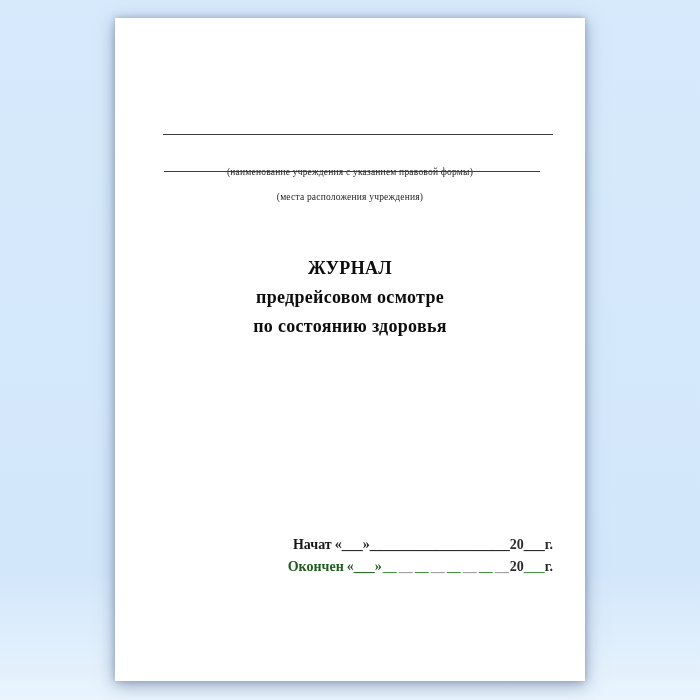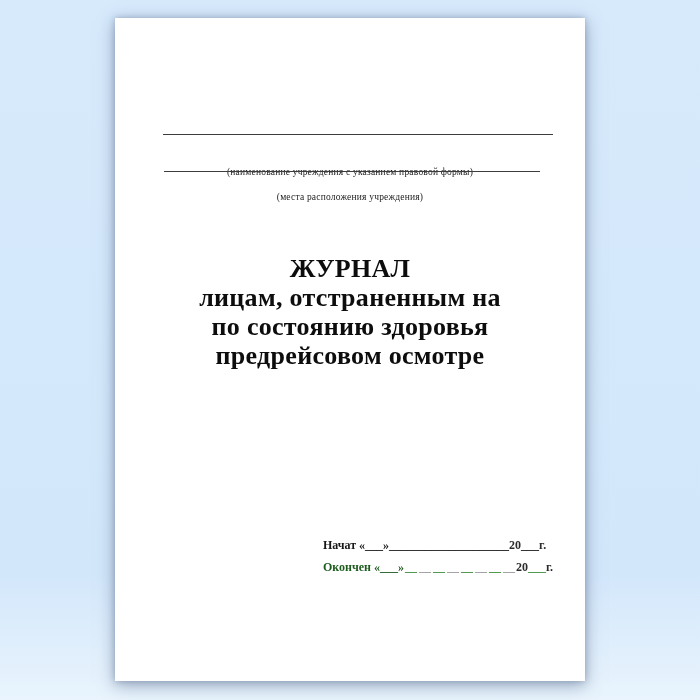--- a/index.html
+++ b/index.html
@@ -25,26 +25,26 @@
   .uline-1{top:116px;left:48px;width:390px;}
   .uline-2{top:153px;left:49px;width:376px;}
   .caption{
     position:absolute;left:0;width:100%;text-align:center;
     font-size:9.5px;color:#1c1c1c;letter-spacing:.2px;
   }
   .caption-1{top:121px;margin-top:28px;}
   .caption-2{top:174px;}
   .title{
     position:absolute;top:236px;left:0;width:100%;text-align:center;
-    font-weight:700;font-size:26px;line-height:29px;color:#0d0d0d;
+    font-weight:700;font-size:18px;line-height:29px;color:#0d0d0d;
     letter-spacing:.3px;
   }
   .dates{
-    position:absolute;top:516px;right:32px;
-    font-weight:700;font-size:12px;color:var(--ink);white-space:nowrap;
+    position:absolute;top:516px;right:32px;text-align:right;
+    font-weight:700;font-size:14px;color:var(--ink);white-space:nowrap;
   }
   .dates .row{height:22px;line-height:22px;}
   .lbl{padding-right:3px;}
   .row-finished .lbl,
   .row-finished .q{color:var(--green);}
   .seg-green{color:var(--dash-green);margin:0 1px;}
   .seg-gray{color:var(--dash-gray);margin:0 1px;}
   .yr-dark{color:#2b2b2b;}
   .row-finished .yr-blank{color:var(--dash-green);}
 </style>
@@ -54,23 +54,22 @@
 <div class="sheet">
 
   <div class="uline uline-1"></div>
   <div class="caption caption-1">(наименование учреждения с указанием правовой формы)</div>
 
   <div class="uline uline-2"></div>
   <div class="caption caption-2">(места расположения учреждения)</div>
 
   <div class="title">
     <div>ЖУРНАЛ</div>
-    <div>лицам, отстраненным на</div>
+    <div>предрейсовом осмотре</div>
     <div>по состоянию здоровья</div>
-    <div>предрейсовом осмотре</div>
   </div>
 
   <div class="dates">
     <div class="row row-started">
       <span class="lbl">Начат</span><span class="q">«___»</span><span>____________________</span><span class="yr-dark">20</span><span class="yr-blank">___</span><span class="yr-dark">г.</span>
     </div>
     <div class="row row-finished">
       <span class="lbl">Окончен</span><span class="q">«___»</span><span><span class="seg-green">__</span><span class="seg-gray">__</span><span class="seg-green">__</span><span class="seg-gray">__</span><span class="seg-green">__</span><span class="seg-gray">__</span><span class="seg-green">__</span><span class="seg-gray">__</span></span><span class="yr-dark">20</span><span class="yr-blank">___</span><span class="yr-dark">г.</span>
     </div>
   </div>

